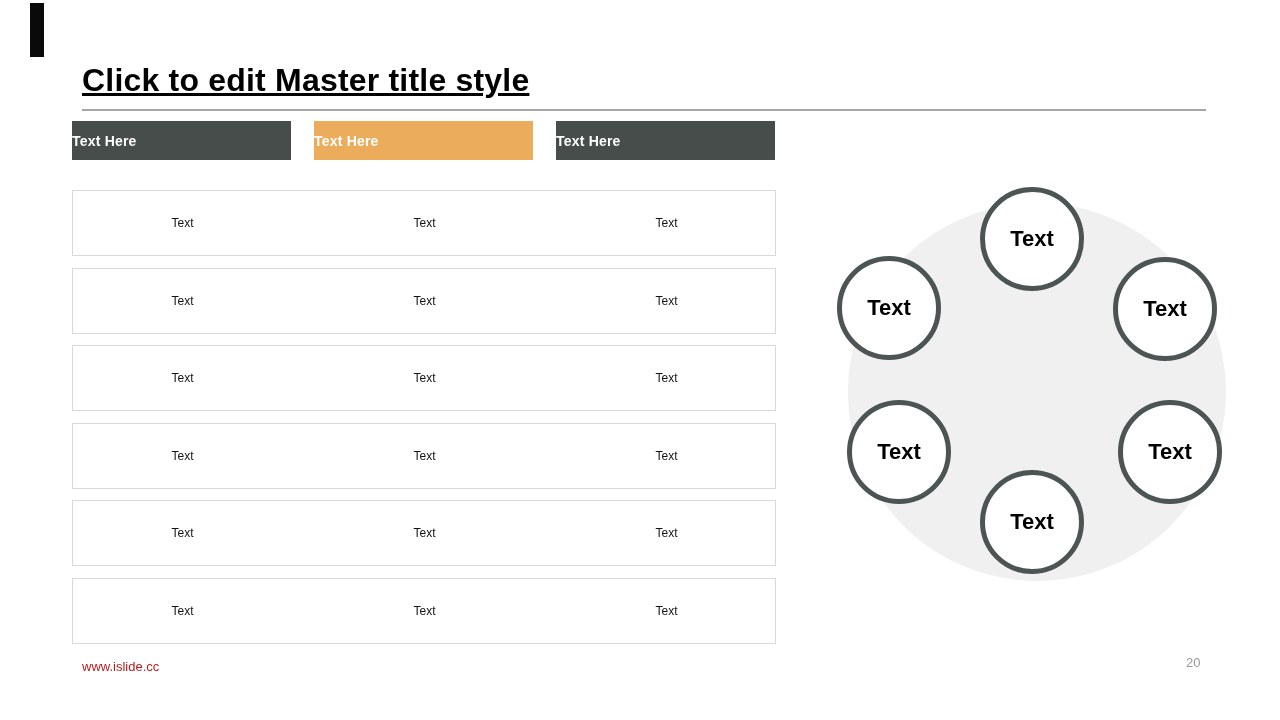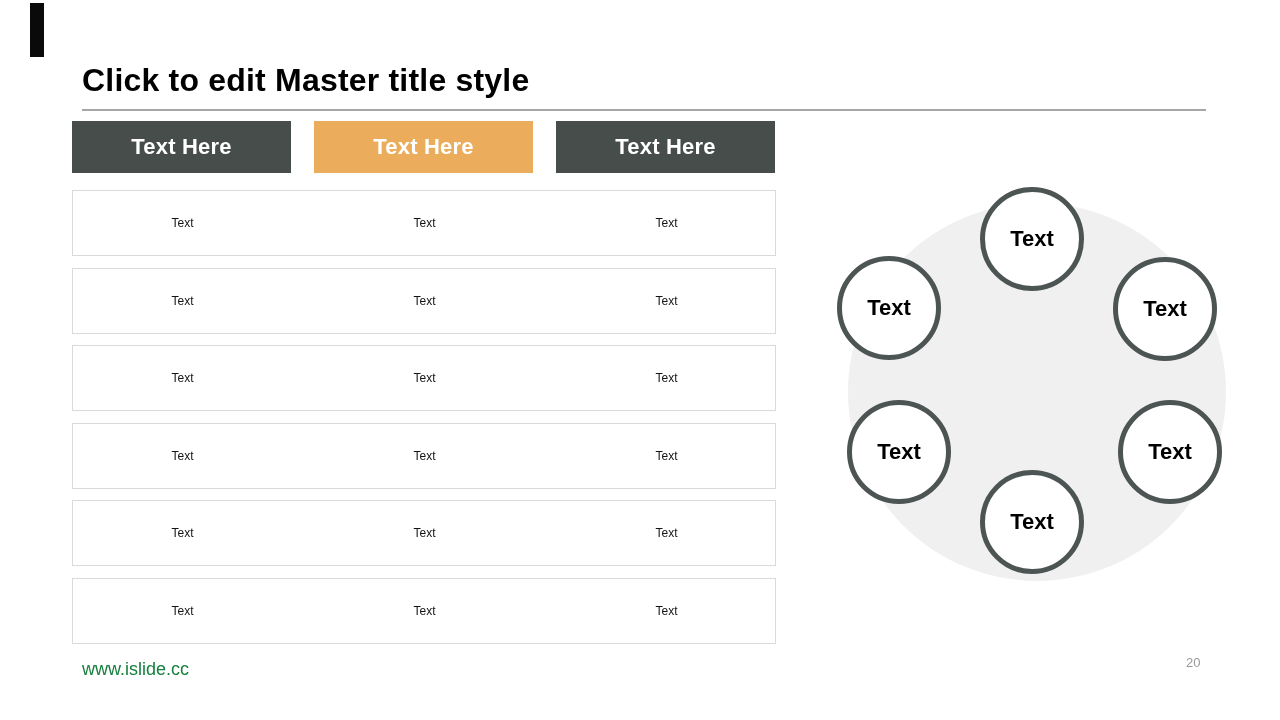--- a/index.html
+++ b/index.html
@@ -13,31 +13,31 @@
   .slide { position:absolute; left:0; top:0; width:1280px; height:720px; background:#ffffff; }
 
   .accent-bar {
     position:absolute; left:30px; top:3px; width:14px; height:54px;
     background:#0a0a0a;
   }
 
   .slide-title {
     position:absolute; left:82px; top:62px; width:1130px;
     font-size:32px; font-weight:bold; color:#000000;
-    letter-spacing:0.2px; white-space:nowrap;
+    letter-spacing:0.2px; white-space:nowrap;text-decoration:underline;
   }
   .title-rule {
     position:absolute; left:82px; top:109px; width:1124px; height:2px;
     background:#a6a6a6;
   }
 
   .tab {
-    position:absolute; top:121px; width:219px; height:52px;
-    display:flex; align-items:center; justify-content:center;
-    color:#ffffff; font-weight:bold; font-size:22px; letter-spacing:0.2px;
+    position:absolute; top:121px; width:219px; height:39px;
+    display:flex; align-items:center; justify-content:flex-start;
+    color:#ffffff; font-weight:bold; font-size:14px; letter-spacing:0.2px;
     cursor:default;
   }
   .tab-dark   { background:#474d4b; }
   .tab-orange { background:#ebad5b; }
   .tab-0 { left:72px; }
   .tab-1 { left:314px; }
   .tab-2 { left:556px; }
 
   .t-row {
     position:absolute; left:72px; width:704px; height:66px;
@@ -69,21 +69,21 @@
   }
   .node-top         { left:980px;  top:187px; }
   .node-upper-left  { left:837px;  top:256px; }
   .node-upper-right { left:1113px; top:257px; }
   .node-lower-left  { left:847px;  top:400px; }
   .node-lower-right { left:1118px; top:400px; }
   .node-bottom      { left:980px;  top:470px; }
 
   .footer-url {
     position:absolute; left:82px; top:659px;
-    font-size:18px; color:#15803d;
+    font-size:13px; color:#b91c1c;
   }
   .page-number {
     position:absolute; left:1186px; top:655px;
     font-size:13px; color:#999999;
   }
 </style>
 </head>
 <body>
 
 <div class="slide">

